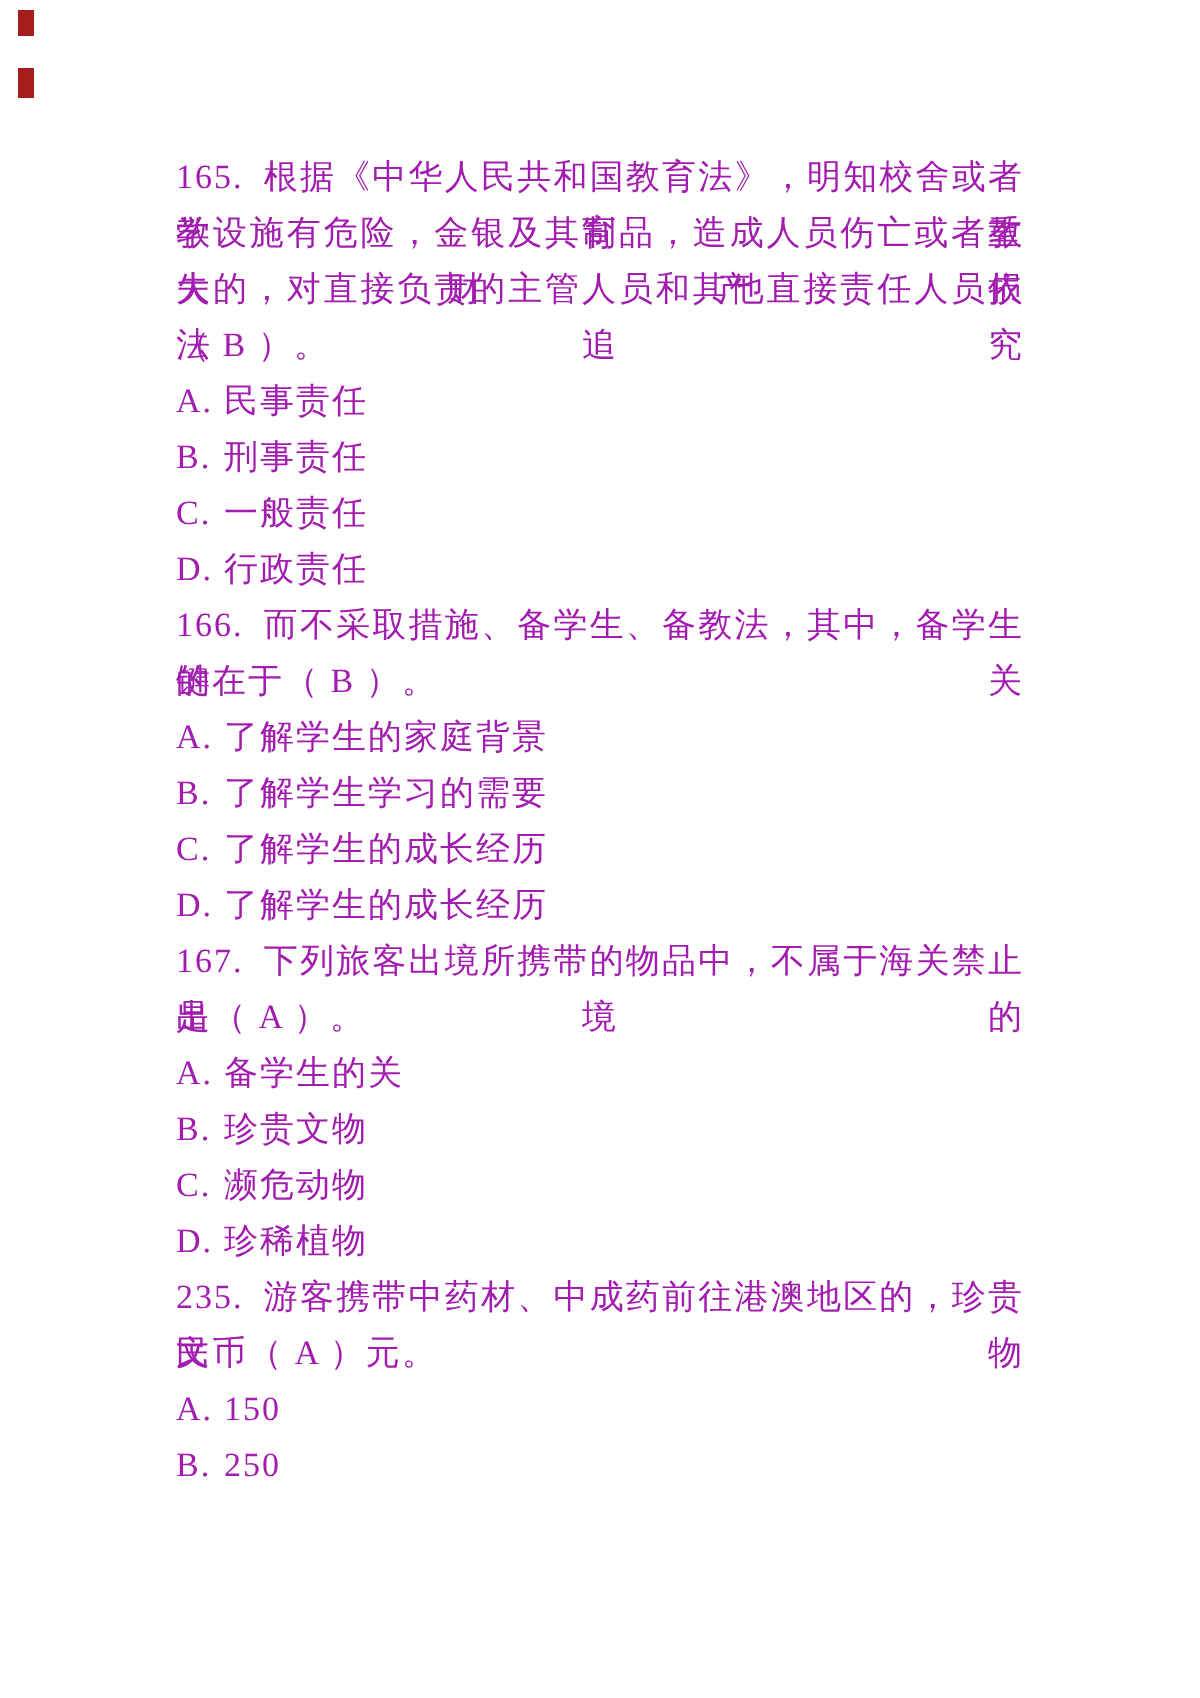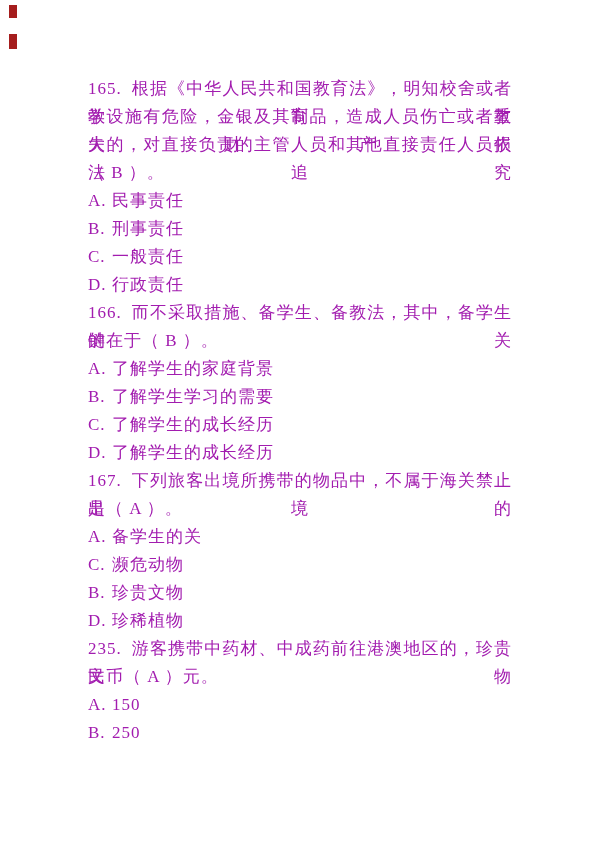--- a/index.html
+++ b/index.html
@@ -67,22 +67,22 @@
       <div class="line"><span class="opt-label">A.</span><span>了解学生的家庭背景</span></div>
       <div class="line"><span class="opt-label">B.</span><span>了解学生学习的需要</span></div>
       <div class="line"><span class="opt-label">C.</span><span>了解学生的成长经历</span></div>
       <div class="line"><span class="opt-label">D.</span><span>了解学生的成长经历</span></div>
     </section>
 
     <section class="question">
       <div class="line justify"><span class="qnum">167.</span><span>下列旅客出境所携带的物品中，不属于海关禁止出境的</span></div>
       <div class="line">是（ A ）。</div>
       <div class="line"><span class="opt-label">A.</span><span>备学生的关</span></div>
+      <div class="line"><span class="opt-label">B.</span><span>珍贵文物</span></div>
       <div class="line"><span class="opt-label">C.</span><span>濒危动物</span></div>
-      <div class="line"><span class="opt-label">B.</span><span>珍贵文物</span></div>
       <div class="line"><span class="opt-label">D.</span><span>珍稀植物</span></div>
     </section>
 
     <section class="question">
       <div class="line justify"><span class="qnum">235.</span><span>游客携带中药材、中成药前往港澳地区的，珍贵文物</span></div>
       <div class="line">民币（ A ）元。</div>
       <div class="line"><span class="opt-label">A.</span><span>150</span></div>
       <div class="line"><span class="opt-label">B.</span><span>250</span></div>
     </section>
 

